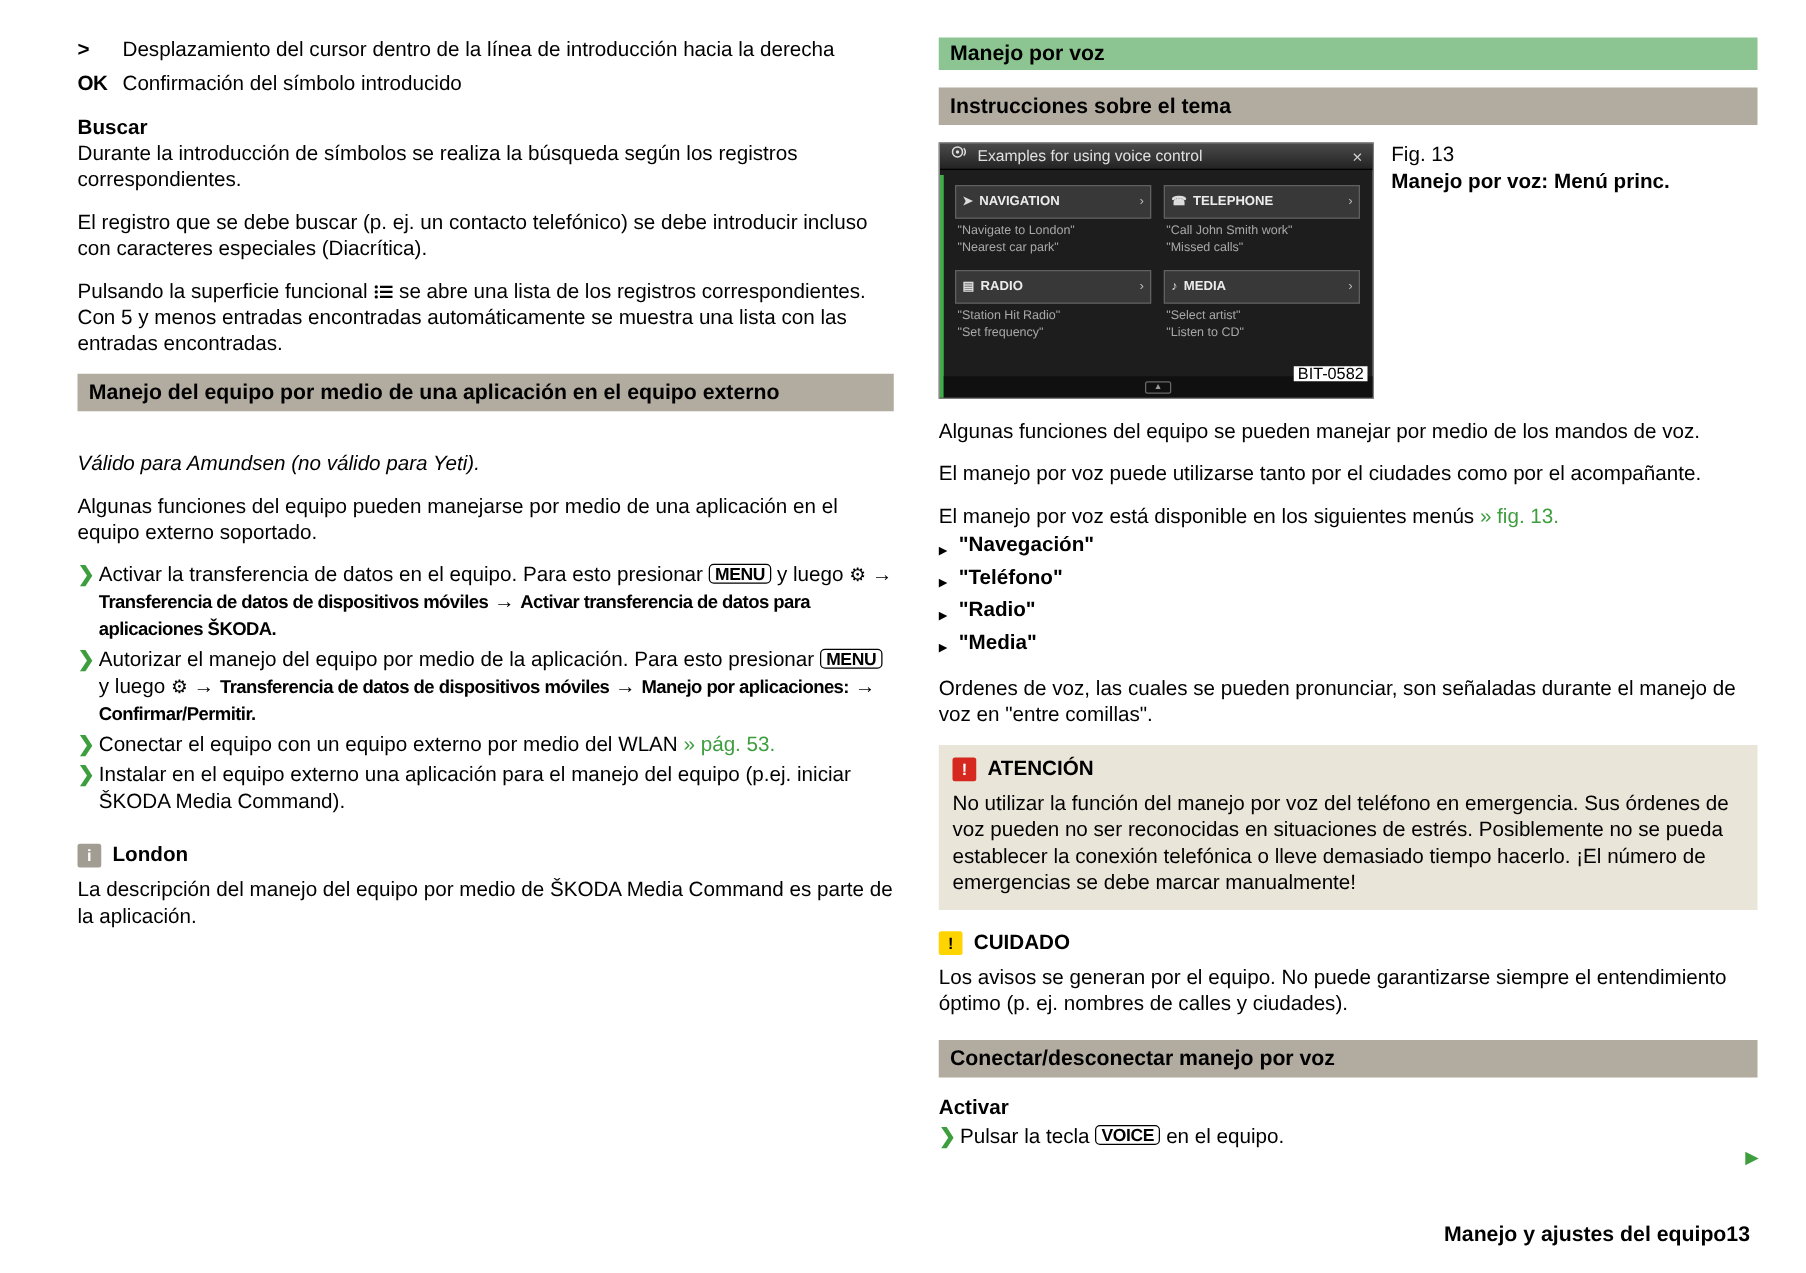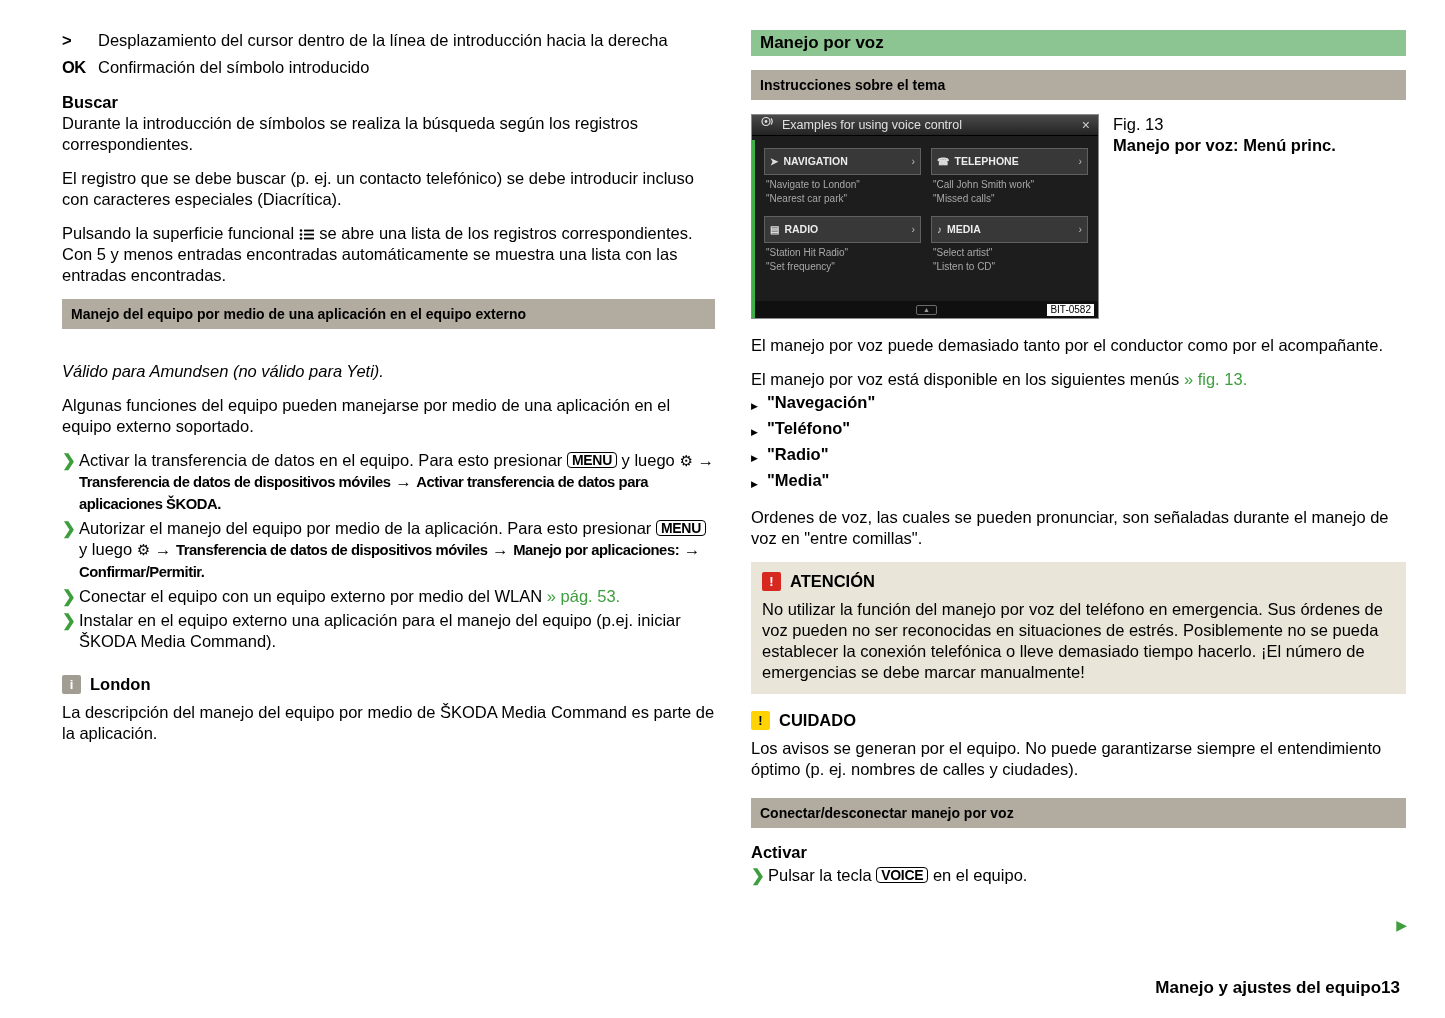--- a/index.html
+++ b/index.html
@@ -16,21 +16,21 @@
   p { margin:0 0 13px; }
   .bold { font-weight:bold; }
   .italic { font-style:italic;margin-top:32px; }
 
   
   .key-row { display:flex; margin-bottom:6px; }
   .key-sym { width:36px; font-weight:bold; flex:none; letter-spacing:-0.5px; }
 
   
   .bar-tan {
-    background:#b1aba0; font-weight:bold; font-size:14px; line-height:22px;
+    background:#b1aba0; font-weight:bold; font-size:17px; line-height:22px;
     padding:4px 9px; margin:6px 0 14px;
   }
   .bar-green {
     background:#8cc591; font-weight:bold; font-size:17px; line-height:22px;
     padding:2px 9px; margin:0 0 14px;
   }
 
   
   .bullet { display:flex; margin-bottom:3px; }
   .gbul { color:#3e9e3e; font-weight:bold; width:17px; flex:none; }
@@ -88,22 +88,22 @@
   .tile-body { color:#a8a8a8; font-size:10px; line-height:14px; padding:3px 2px 2px; }
   .shot-foot {
     position:absolute; left:3px; right:0; bottom:0; height:17px; background:#101010;
     display:flex; align-items:center; justify-content:center;
   }
   .foot-chip {
     border:1px solid #6a6a6a; border-radius:2px; color:#9a9a9a; font-size:7px;
     line-height:8px; padding:0 6px;
   }
   .shot-code {
-    position:absolute; right:4px; bottom:2px; background:#fff; color:#000;
-    font-size:10px; line-height:12px; padding:0 3px;
+    position:absolute; right:4px; bottom:13px; background:#fff; color:#000;
+    font-size:13px; line-height:12px; padding:0 3px;
   }
   .fig-caption { margin-left:14px; }
 
   .footer {
     position:absolute; right:45px; bottom:20px; display:flex; 
     font-weight:bold; font-size:17px;
   }
   .cont-arrow { position:absolute; right:38px; bottom:82px; color:#3e9e3e; font-size:14px; }
 </style>
 </head>
@@ -270,21 +270,22 @@
           <span class="foot-chip">▲</span>
         </div>
         <span class="shot-code">BIT-0582</span>
       </div>
       <div class="fig-caption">
         <div>Fig. 13</div>
         <div class="bold">Manejo por voz: Menú princ.</div>
       </div>
     </div>
 
-    <p>El manejo por voz puede demasiado tanto por el conductor como por el acompañante.</p>
+    <p>Algunas funciones del equipo se pueden manejar por medio de los mandos de voz.</p>
+    <p>El manejo por voz puede utilizarse tanto por el ciudades como por el acompañante.</p>
     <p style="margin-bottom:2px;">
       <span>El manejo por voz está disponible en los siguientes menús</span>
       <span class="green-link">» fig. 13.</span>
     </p>
 
     <div class="tri-row">
       <span class="tri">▶</span>
       <span class="bold">"Navegación"</span>
     </div>
     <div class="tri-row">

